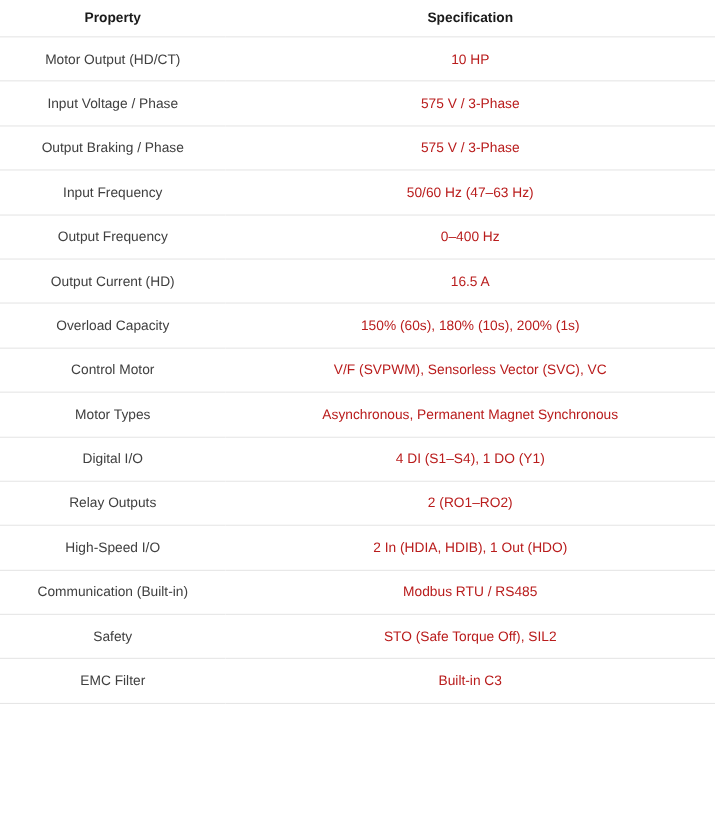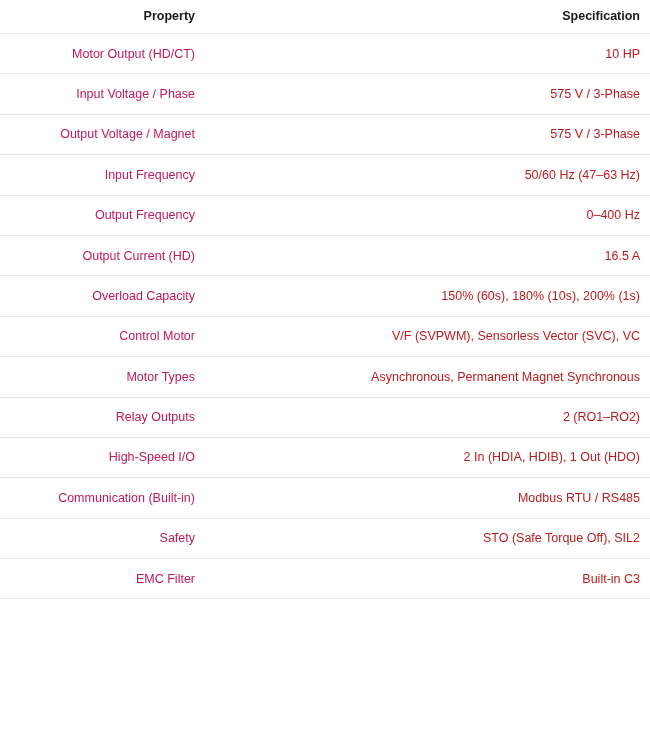--- a/index.html
+++ b/index.html
@@ -14,36 +14,36 @@
     color: #222222;
     overflow: hidden;
   }
   .spec-table {
     width: 650px;
     border-collapse: collapse;
     table-layout: fixed;
   }
   .spec-table th,
   .spec-table td {
-    text-align: right;
+    text-align: center;
     vertical-align: middle;
     padding: 0 10px;
     height: 39.4px;
     font-size: 12.5px;
     line-height: 1.3;
     border-bottom: 1px solid #e6e6e6;
   }
   .spec-table th {
     font-weight: bold;
     font-size: 12.5px;
     color: #1a1a1a;
     height: 33px;
   }
   .spec-table td.prop {
-    color: #be185d;
+    color: #404040;
   }
   .spec-table td.spec {
     color: #b91c1c;
   }
   .col-prop { width: 205px; }
   .col-spec { width: 445px; }
   tbody tr:last-child td {
     border-bottom: 1px solid #e6e6e6;
   }
 </style>
@@ -64,21 +64,21 @@
   <tbody>
     <tr>
       <td class="prop">Motor Output (HD/CT)</td>
       <td class="spec">10 HP</td>
     </tr>
     <tr>
       <td class="prop">Input Voltage / Phase</td>
       <td class="spec">575 V / 3-Phase</td>
     </tr>
     <tr>
-      <td class="prop">Output Voltage / Magnet</td>
+      <td class="prop">Output Braking / Phase</td>
       <td class="spec">575 V / 3-Phase</td>
     </tr>
     <tr>
       <td class="prop">Input Frequency</td>
       <td class="spec">50/60 Hz (47–63 Hz)</td>
     </tr>
     <tr>
       <td class="prop">Output Frequency</td>
       <td class="spec">0–400 Hz</td>
     </tr>
@@ -92,20 +92,24 @@
     </tr>
     <tr>
       <td class="prop">Control Motor</td>
       <td class="spec">V/F (SVPWM), Sensorless Vector (SVC), VC</td>
     </tr>
     <tr>
       <td class="prop">Motor Types</td>
       <td class="spec">Asynchronous, Permanent Magnet Synchronous</td>
     </tr>
     <tr>
+      <td class="prop">Digital I/O</td>
+      <td class="spec">4 DI (S1–S4), 1 DO (Y1)</td>
+    </tr>
+    <tr>
       <td class="prop">Relay Outputs</td>
       <td class="spec">2 (RO1–RO2)</td>
     </tr>
     <tr>
       <td class="prop">High-Speed I/O</td>
       <td class="spec">2 In (HDIA, HDIB), 1 Out (HDO)</td>
     </tr>
     <tr>
       <td class="prop">Communication (Built-in)</td>
       <td class="spec">Modbus RTU / RS485</td>

